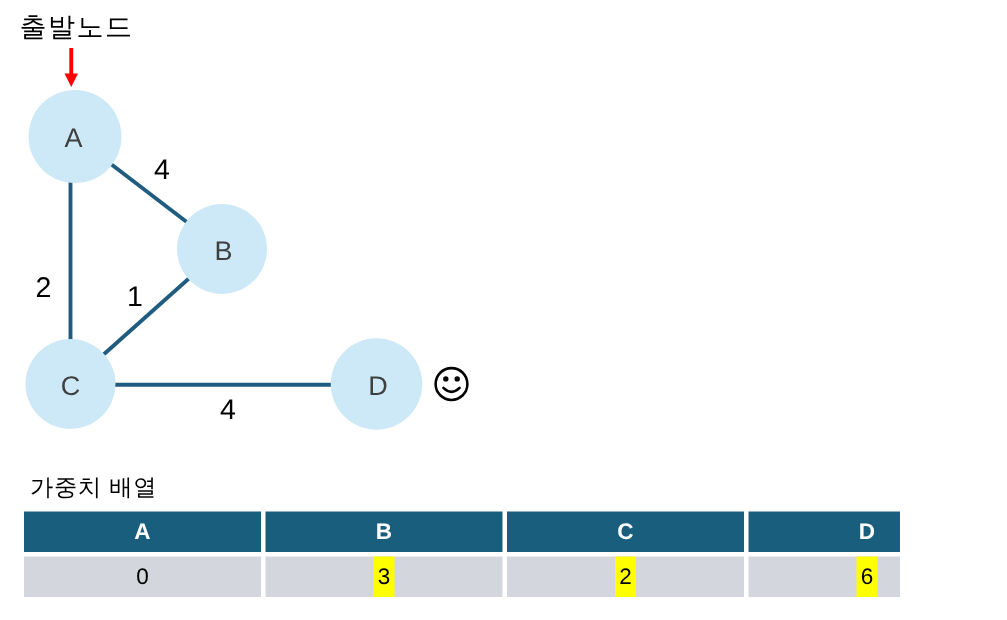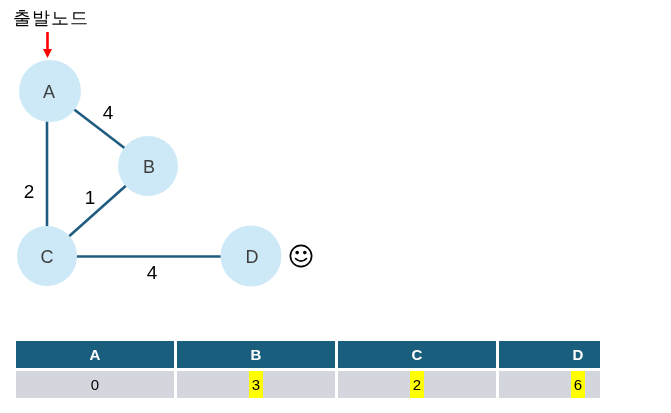--- a/index.html
+++ b/index.html
@@ -123,20 +123,21 @@
     <text class="weight" x="152" y="279">4</text>
 
     <g transform="translate(301,256)">
       <circle cx="0" cy="0" r="10.6" fill="#ffffff" stroke="#000000" stroke-width="1.7"></circle>
       <circle cx="-3.8" cy="-3.4" r="1.8" fill="#000000"></circle>
       <circle cx="3.8" cy="-3.4" r="1.8" fill="#000000"></circle>
       <path d="M -5.4 2.6 Q 0 7.8 5.4 2.6" fill="none" stroke="#000000" stroke-width="1.7" stroke-linecap="round"></path>
     </g>
   </svg>
 
+  <div class="table-title">가중치 배열</div>
 
   <div class="wtable">
     <div class="th">A</div>
     <div class="th">B</div>
     <div class="th">C</div>
     <div class="th">D</div>
 
     <div class="td">
       <span>0</span>
     </div>

